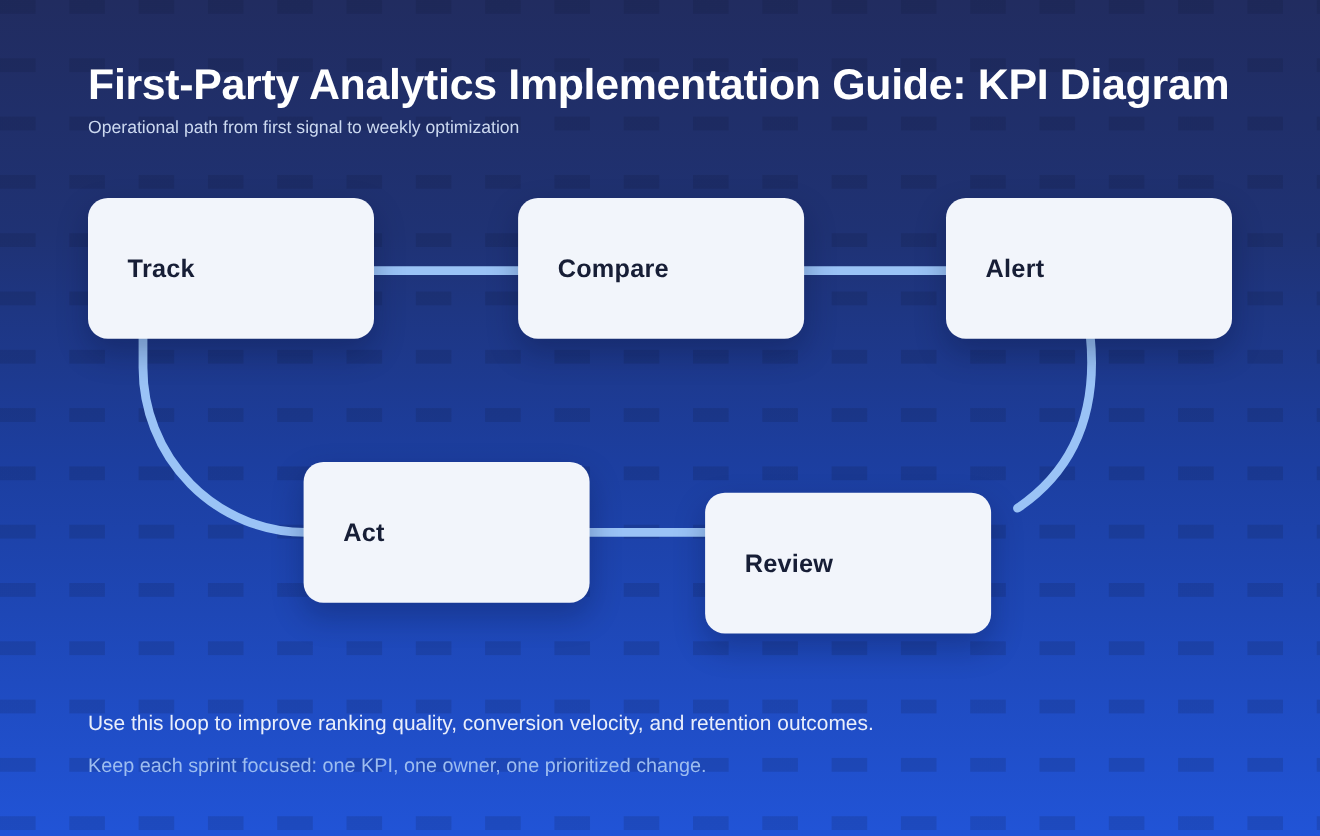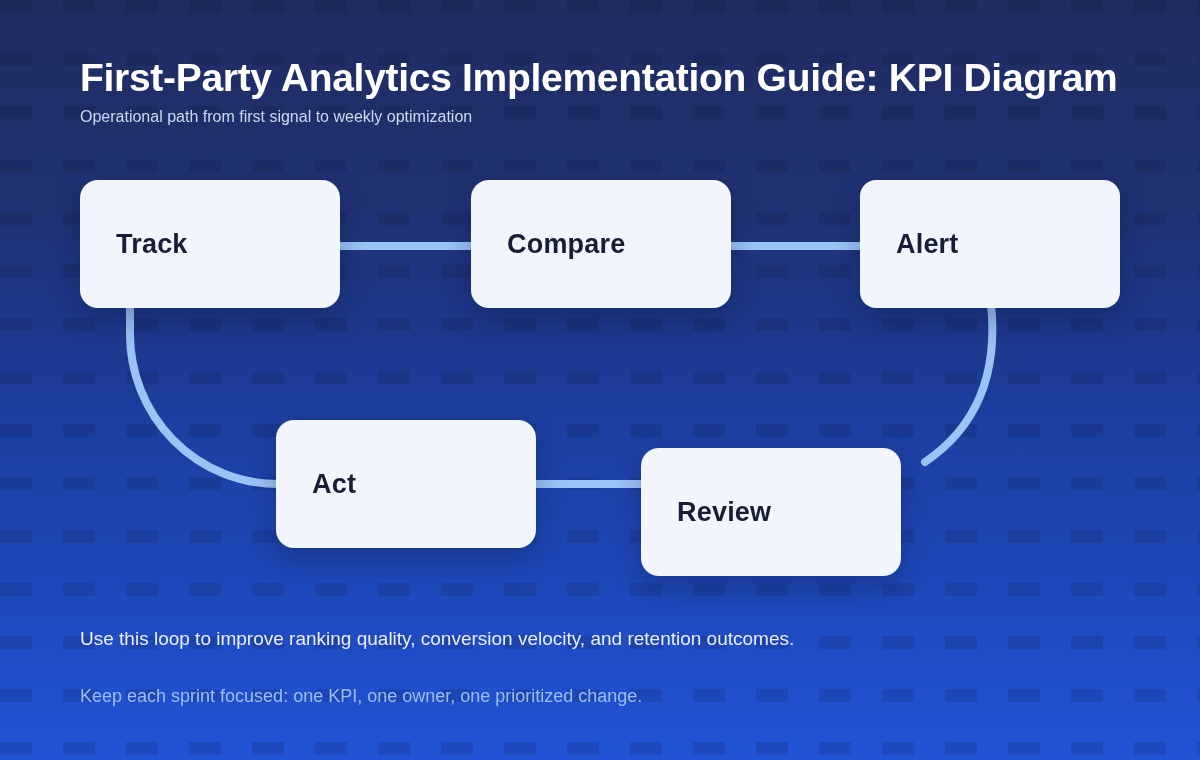--- a/index.html
+++ b/index.html
@@ -31,29 +31,29 @@
   }
   .connectors{position:absolute;left:0;top:0;}
   .node{
     position:absolute;width:260px;height:128px;
     background:#f2f5fb;border-radius:18px;
     box-shadow:0 12px 28px rgba(8,15,45,0.28);
     display:flex;align-items:center;
     padding-left:36px;box-sizing:border-box;
   }
   .node .label{
-    font-size:27px;font-weight:700;color:#171e36;letter-spacing:0.2px;
+    font-size:23px;font-weight:700;color:#171e36;letter-spacing:0.2px;
   }
   .node-track{left:80px;top:180px;}
   .node-compare{left:471px;top:180px;}
-  .node-alert{left:860px;top:180px;border-radius:16px;}
+  .node-alert{left:860px;top:180px;}
   .node-act{left:276px;top:420px;}
   .node-review{left:641px;top:420px;margin-top:28px;}
   .footer-line1{
-    position:absolute;left:80px;top:628px;
+    position:absolute;left:80px;top:648px;
     font-size:19px;color:#e9eefb;white-space:nowrap;
   }
   .footer-line2{
     position:absolute;left:80px;top:686px;
     font-size:18px;color:#9dbdf0;white-space:nowrap;text-align:center;
   }
 </style>
 </head>
 <body>
 

